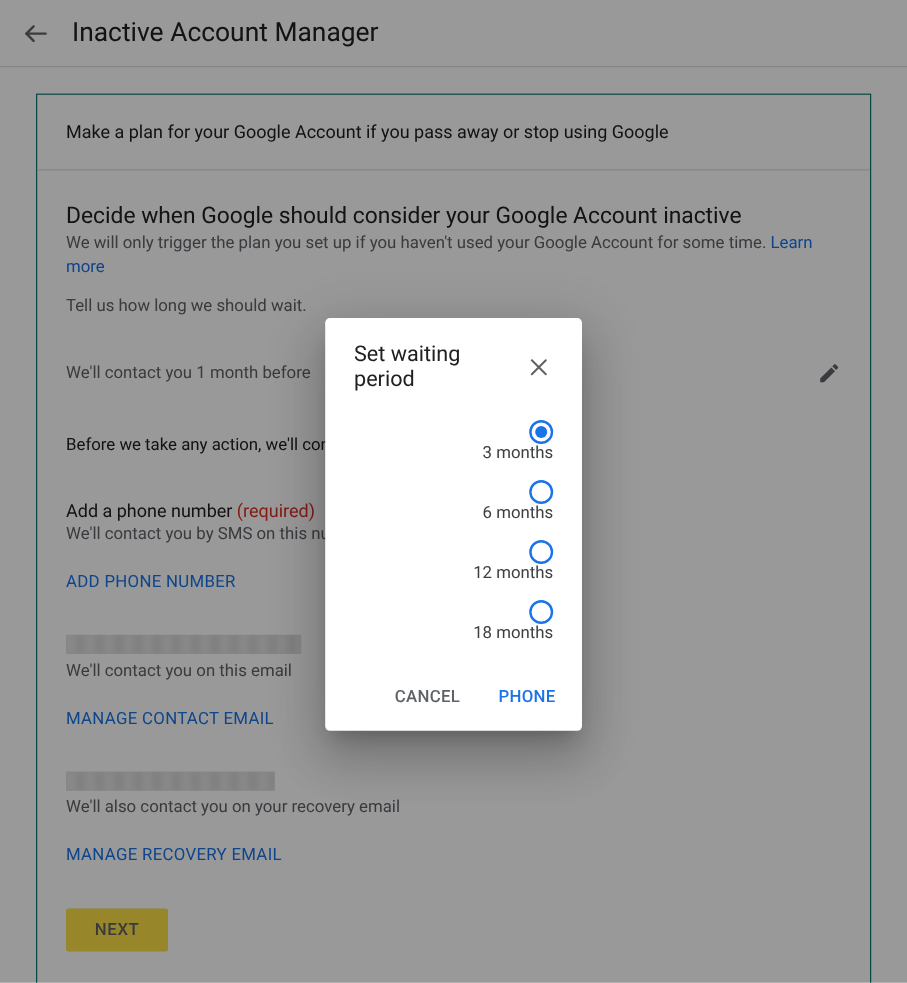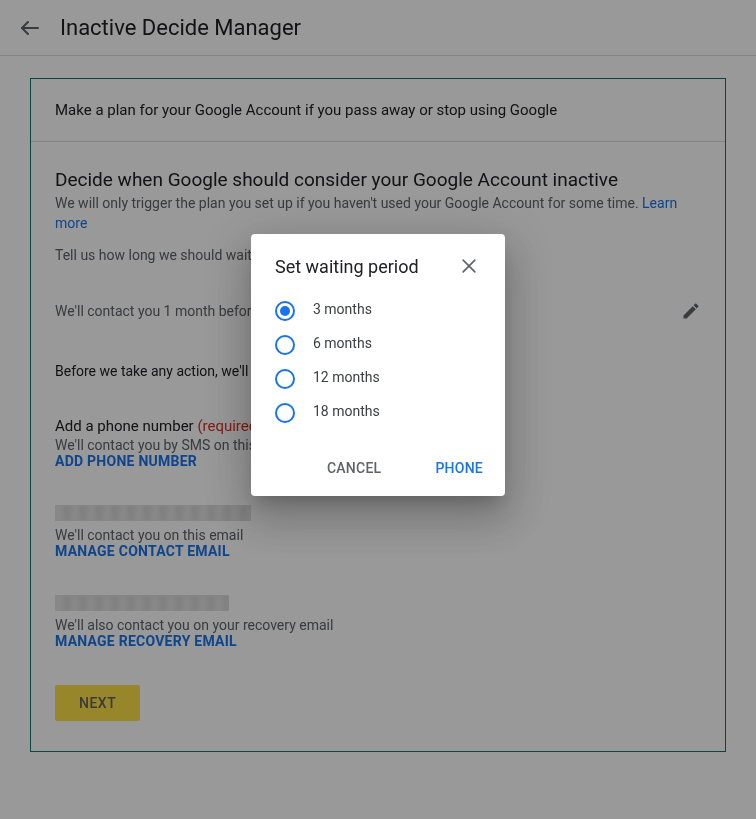--- a/index.html
+++ b/index.html
@@ -23,58 +23,58 @@
     .link { color: #1a73e8; cursor: pointer; }
     .mt12 { margin-top: 12px; }
     .mt36 { margin-top: 36px; }
 
     .row-head { display: flex; justify-content: space-between; align-items: flex-start; }
     .h3 { font-size: 15px; color: #202124; }
     .sub { font-size: 14px; color: #5f6368; margin-top: 2px; }
     .pencil { color: #5f6368; cursor: pointer; }
     .required { color: #d93025; }
 
-    .flat-link { margin-top: 0; font-size: 14px; font-weight: 700; letter-spacing: 0.25px; color: #1a73e8; cursor: pointer; }
+    .flat-link { margin-top: 24px; font-size: 14px; font-weight: 400; letter-spacing: 0.25px; color: #1a73e8; cursor: pointer; }
 
     .redacted { display: inline-block; height: 16px; background: #e0e0e0; position: relative; overflow: hidden; }
     .redacted::before { content: ''; position: absolute; inset: 0; background: repeating-linear-gradient(90deg, #e6e6e6 0 8px, #d1d1d1 8px 16px); opacity: .6; filter: blur(2px); }
 
     .next-btn { margin-top: 36px; display: inline-flex; align-items: center; justify-content: center; height: 36px; padding: 0 24px; background: #fde047; color: #5f6368; font-size: 14px; font-weight: 500; letter-spacing: 0.5px; cursor: pointer; border-radius: 2px; }
 
     
     .scrim { position: absolute; inset: 0; background: rgba(0,0,0,0.40); z-index: 10; }
-    .dialog { position: absolute; width: 254px; left: 50%; top: 234px; transform: translateX(-50%); background: #fff; border-radius: 4px; z-index: 11; box-shadow: 0 11px 15px -7px rgba(0,0,0,.2), 0 24px 38px 3px rgba(0,0,0,.14), 0 9px 46px 8px rgba(0,0,0,.12); }
+    .dialog { position: absolute; width: 214px; left: 50%; top: 265px; transform: translateX(-50%); background: #fff; border-radius: 4px; z-index: 11; box-shadow: 0 11px 15px -7px rgba(0,0,0,.2), 0 24px 38px 3px rgba(0,0,0,.14), 0 9px 46px 8px rgba(0,0,0,.12); }
     .dialog-head { display: flex; align-items: center; justify-content: space-between; padding: 20px 24px 10px 24px; }
     .dialog-head h2 { font-family: 'Google Sans', Roboto, Arial, sans-serif; font-size: 18px; font-weight: 400; color: #202124; }
     .close-btn { width: 24px; height: 24px; color: #5f6368; cursor: pointer; display: flex; align-items: center; justify-content: center; }
 
     .options { padding: 6px 24px 14px 24px; }
-    .radio-row { display: flex; align-items: flex-start; gap: 18px; padding: 7px 0; cursor: pointer; }
+    .radio-row { display: flex; align-items: flex-end; padding: 7px 0; cursor: pointer; flex-direction: column; }
     .radio-row .lbl { font-size: 14px; color: #3c4043; }
 
     .radio { width: 20px; height: 20px; border-radius: 50%; border: 2px solid #1a73e8; display: inline-flex; align-items: center; justify-content: center; flex: 0 0 20px; }
     .radio .dot { width: 10px; height: 10px; border-radius: 50%; background: #1a73e8; transform: scale(0); }
     .radio.checked .dot { transform: scale(1); }
 
-    .dialog-actions { display: flex; justify-content: flex-end; gap: 26px; padding: 6px 8px 10px 8px; }
+    .dialog-actions { display: flex; justify-content: flex-end; gap: 4px; padding: 6px 8px 10px 8px; }
     .dlg-btn { height: 36px; padding: 0 14px; display: inline-flex; align-items: center; font-size: 14px; font-weight: 500; letter-spacing: 0.25px; cursor: pointer; color: #5f6368; border-radius: 4px; }
     .dlg-btn.primary { color: #1a73e8; }
   </style>
 </head>
 <body>
 <div class="page">
 
   <div class="appbar">
     <span class="back-btn">
       <svg width="24" height="24" viewBox="0 0 24 24" fill="none" stroke="currentColor" stroke-width="2" stroke-linecap="round" stroke-linejoin="round">
           <line x1="20" y1="12" x2="4" y2="12"></line>
           <polyline points="10 18 4 12 10 6"></polyline>
         </svg>
     </span>
-    <h1>Inactive Decide Manager</h1>
+    <h1>Inactive Account Manager</h1>
   </div>
 
   <div class="card">
     <div class="card-banner">Make a plan for your Google Account if you pass away or stop using Google</div>
     <div class="card-body">
       <h2>Decide when Google should consider your Google Account inactive</h2>
       <p class="p">
         <span>We will only trigger the plan you set up if you haven't used your Google Account for some time.</span>
         <span class="link">Learn more</span>
       </p>

